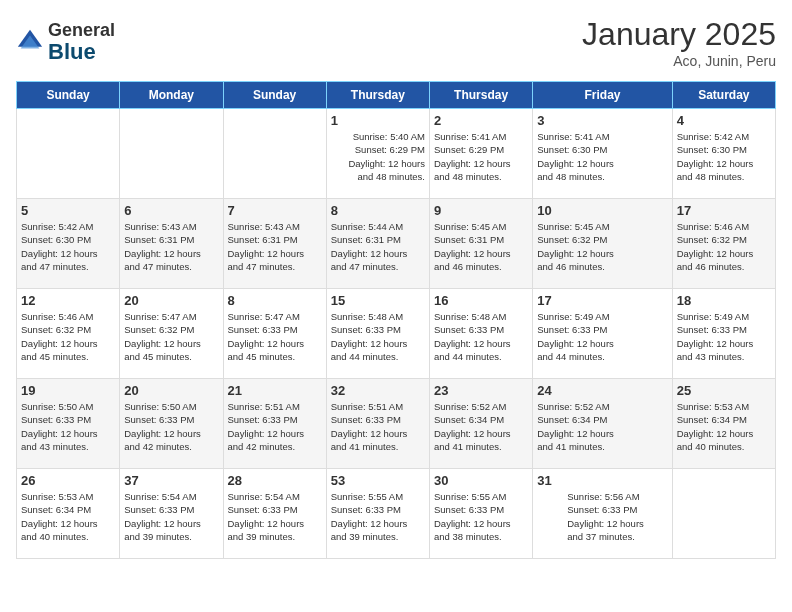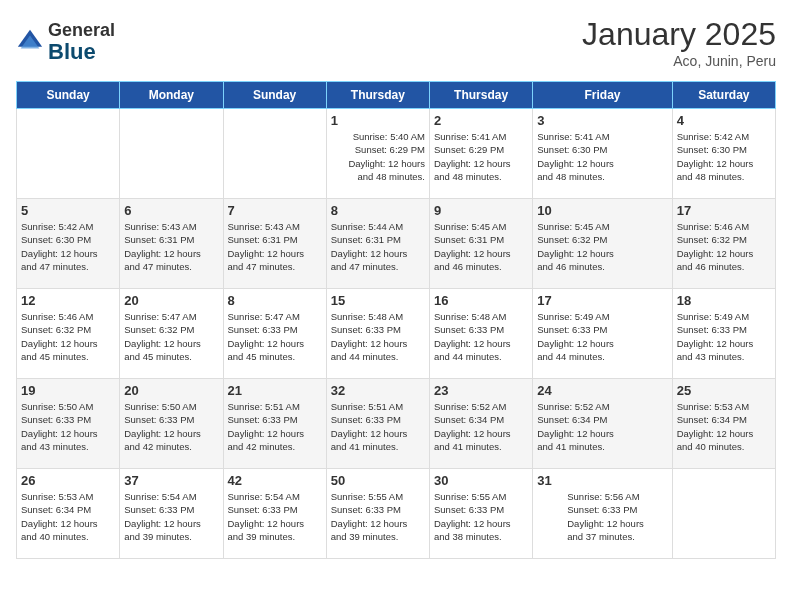--- a/index.html
+++ b/index.html
@@ -325,28 +325,28 @@
 and 40 minutes.</div>
         </td>
         <td>
           <span class="day-num">37</span>
           <div class="day-info" style="white-space: pre-line;">Sunrise: 5:54 AM
 Sunset: 6:33 PM
 Daylight: 12 hours
 and 39 minutes.</div>
         </td>
         <td>
-          <span class="day-num">42</span>
+          <span class="day-num">28</span>
           <div class="day-info" style="white-space: pre-line;">Sunrise: 5:54 AM
 Sunset: 6:33 PM
 Daylight: 12 hours
 and 39 minutes.</div>
         </td>
         <td>
-          <span class="day-num">50</span>
+          <span class="day-num">53</span>
           <div class="day-info" style="white-space: pre-line;">Sunrise: 5:55 AM
 Sunset: 6:33 PM
 Daylight: 12 hours
 and 39 minutes.</div>
         </td>
         <td>
           <span class="day-num">30</span>
           <div class="day-info" style="white-space: pre-line;">Sunrise: 5:55 AM
 Sunset: 6:33 PM
 Daylight: 12 hours

